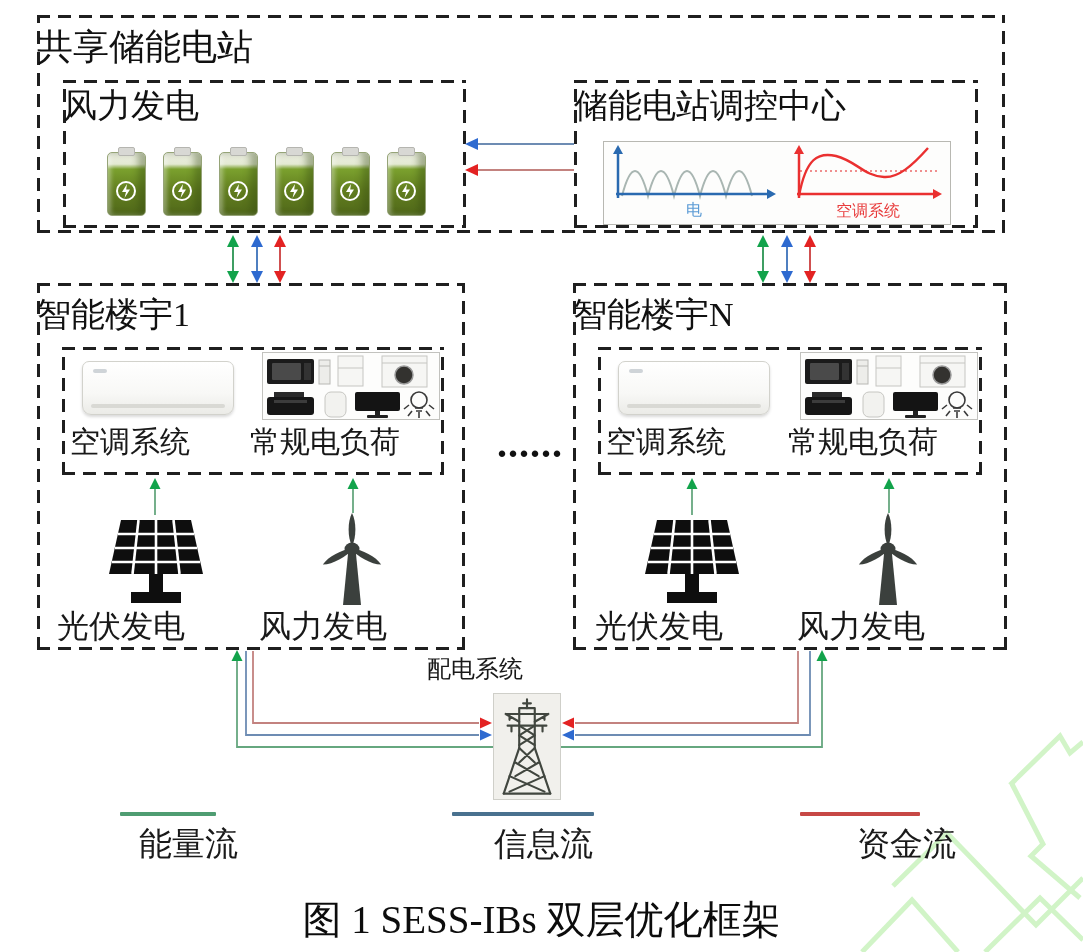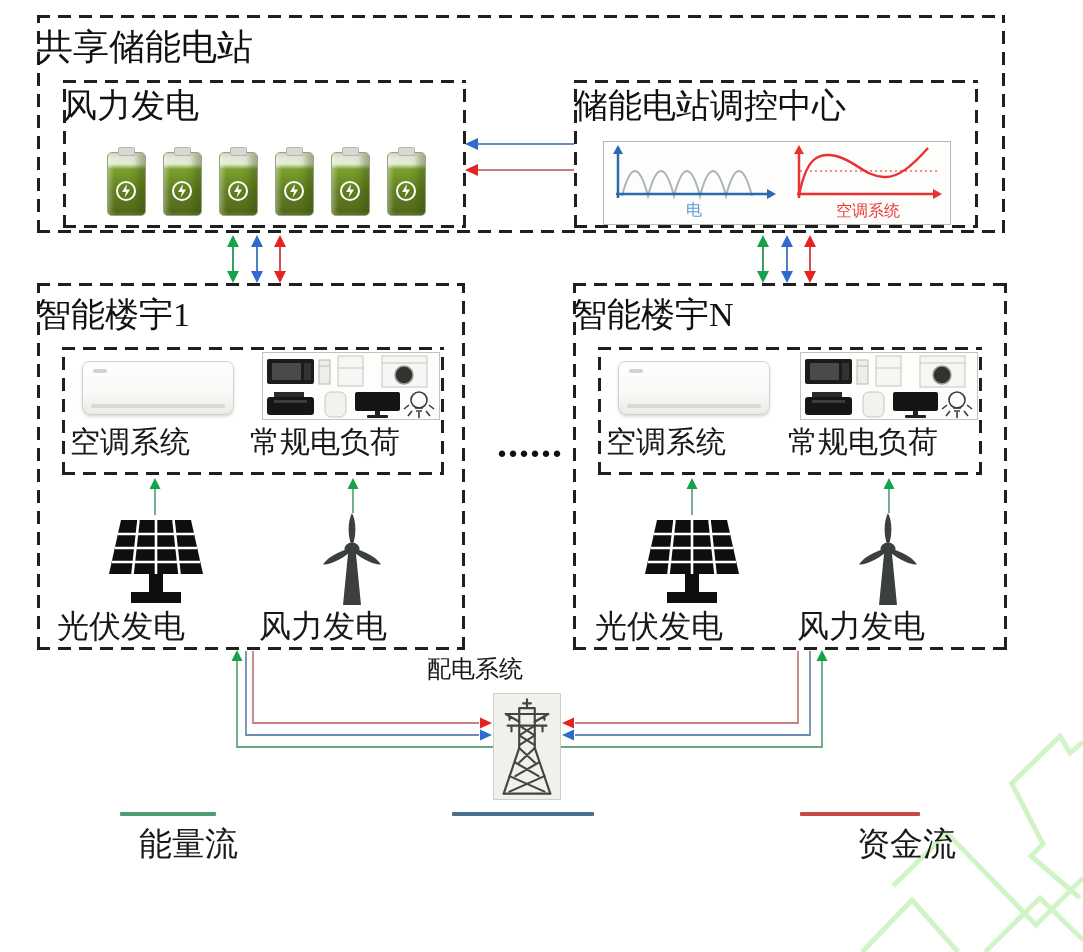--- a/index.html
+++ b/index.html
@@ -375,17 +375,19 @@
     <g>
       <polyline points="237,659 237,747 822,747 822,659" fill="none" stroke="#66a77f" stroke-width="1.8"></polyline>
       <polygon points="237,650 231.5,661 242.5,661" fill="#12a34b"></polygon>
       <polygon points="822,650 816.5,661 827.5,661" fill="#12a34b"></polygon>
     </g>
   </svg>
 
   <div class="legend-swatch" style="left: 120px; top: 812px; width: 96px; background: rgb(79, 157, 114);"></div>
   <div class="legend-label" style="left:98px;top:822px;width:140px">能量流</div>
   <div class="legend-swatch" style="left: 452px; top: 812px; width: 142px; background: rgb(73, 113, 143);"></div>
+  <div class="legend-label" style="left:453px;top:822px;width:140px">信息流</div>
   <div class="legend-swatch" style="left: 800px; top: 812px; width: 120px; background: rgb(199, 72, 69);"></div>
   <div class="legend-label" style="left:816px;top:822px;width:140px">资金流</div>
 
+  <div class="caption">图 1 SESS-IBs 双层优化框架</div>
 
 </div>
 
 </body></html>

